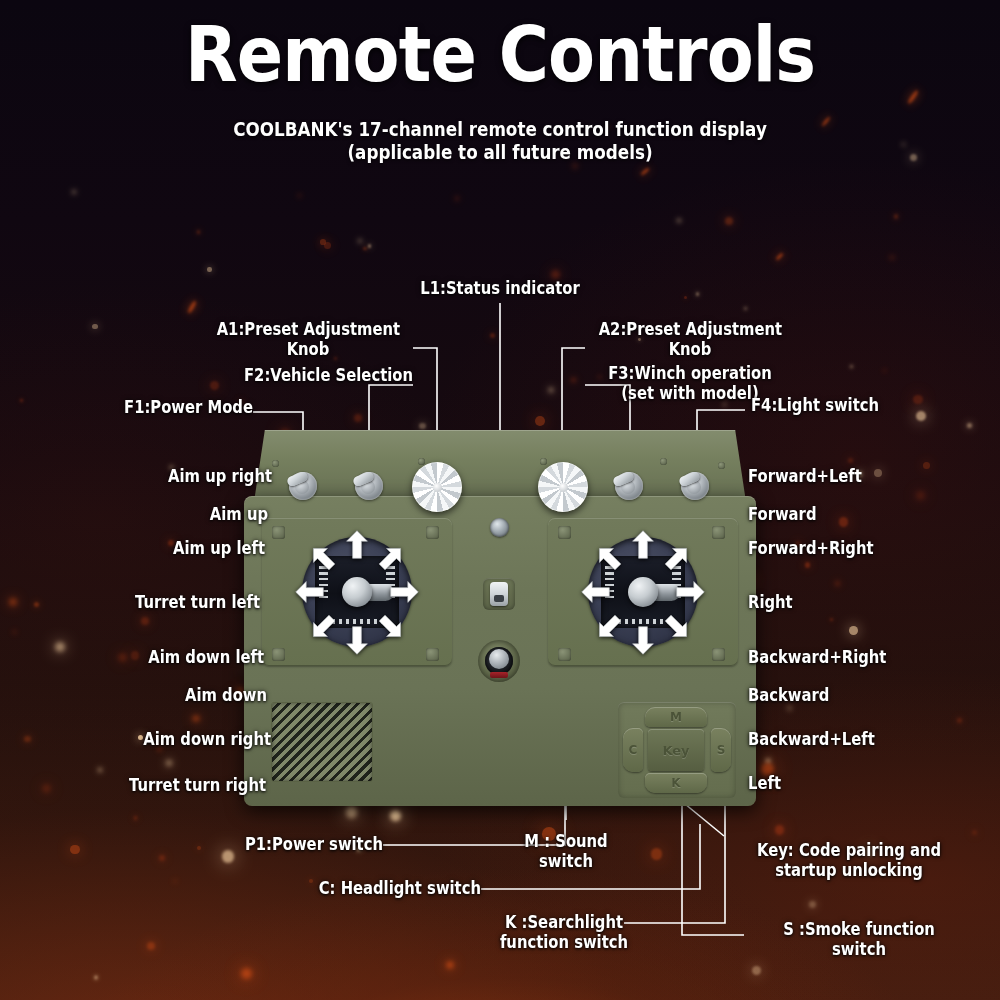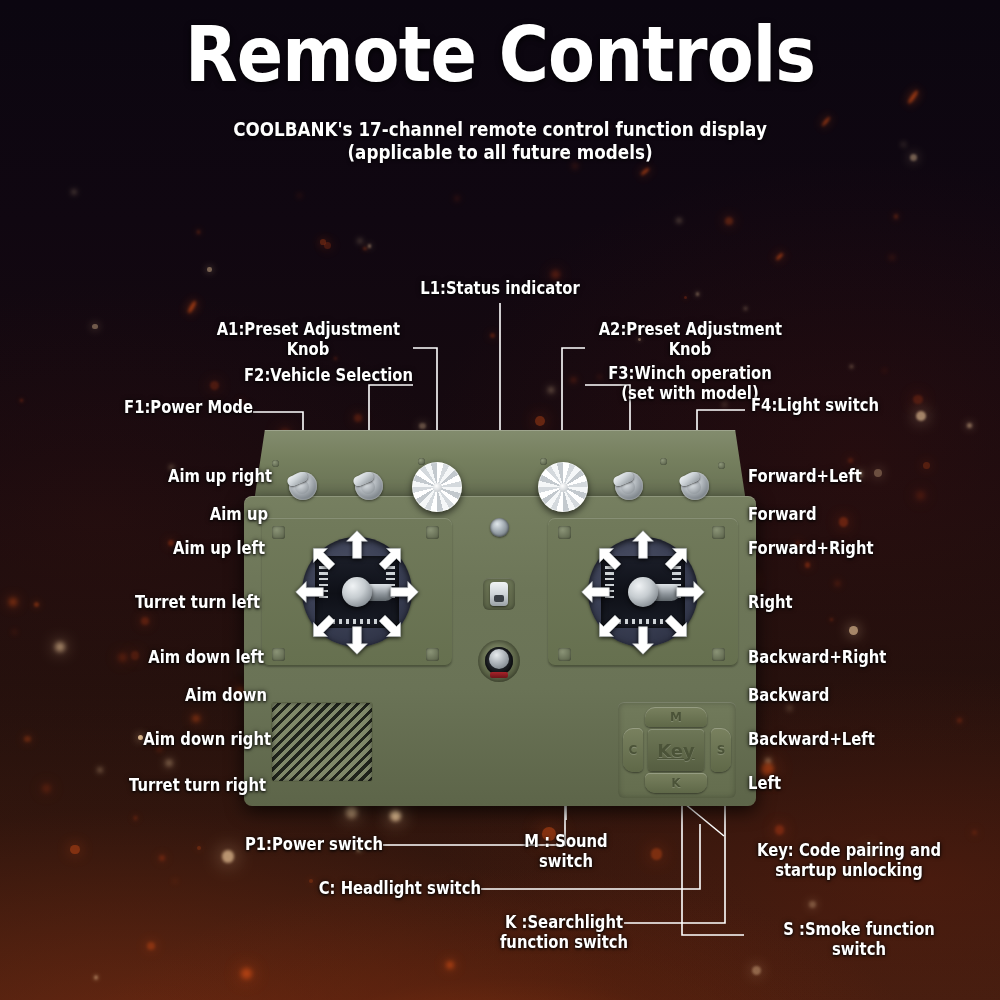--- a/index.html
+++ b/index.html
@@ -163,21 +163,21 @@
   .btn{position:absolute;background:linear-gradient(180deg,#79815f 0%,#5f6848 100%);
     color:#4b5338;font-family:"DejaVu Sans",sans-serif;font-weight:700;font-size:12px;
     display:flex;align-items:center;justify-content:center;
     text-shadow:0 1px 0 rgba(255,255,255,0.18);
     box-shadow:inset 0 1px 0 rgba(255,255,255,0.22), 0 1px 2px rgba(0,0,0,0.45);}
   .btn.up{left:27px;top:5px;width:62px;height:20px;border-radius:10px 10px 5px 5px;}
   .btn.dn{left:27px;bottom:5px;width:62px;height:20px;border-radius:5px 5px 10px 10px;}
   .btn.lf{left:5px;top:26px;width:20px;height:44px;border-radius:10px 5px 5px 10px;}
   .btn.rt{right:5px;top:26px;width:20px;height:44px;border-radius:5px 10px 10px 5px;}
   .btn.mid{left:30px;top:27px;width:56px;height:42px;border-radius:4px;
-    background:linear-gradient(180deg,#6e7757,#565e41);font-size:18px;text-decoration:underline;}
+    background:linear-gradient(180deg,#6e7757,#565e41);font-size:13px;}
 </style>
 </head>
 <body>
 
 <div id="stage">
 
   <div class="sparks" id="sparks">
       <div class="sp" style="left: 652.6px; top: 701.5px; width: 3.4px; height: 3.4px; background: rgb(255, 217, 168); opacity: 0.6; filter: blur(0.9px); box-shadow: rgb(255, 217, 168) 0px 0px 5px;"></div>
       <div class="sp" style="left: 138px; top: 735px; width: 5.4px; height: 5.4px; background: rgb(255, 217, 168); opacity: 0.82; filter: blur(0.5px); box-shadow: rgb(255, 217, 168) 0px 0px 8px;"></div>
       <div class="sp" style="left: 848.3px; top: 458px; width: 5.2px; height: 5.2px; background: rgb(142, 47, 18); opacity: 0.43; filter: blur(1.6px); box-shadow: rgb(142, 47, 18) 0px 0px 8px;"></div>

